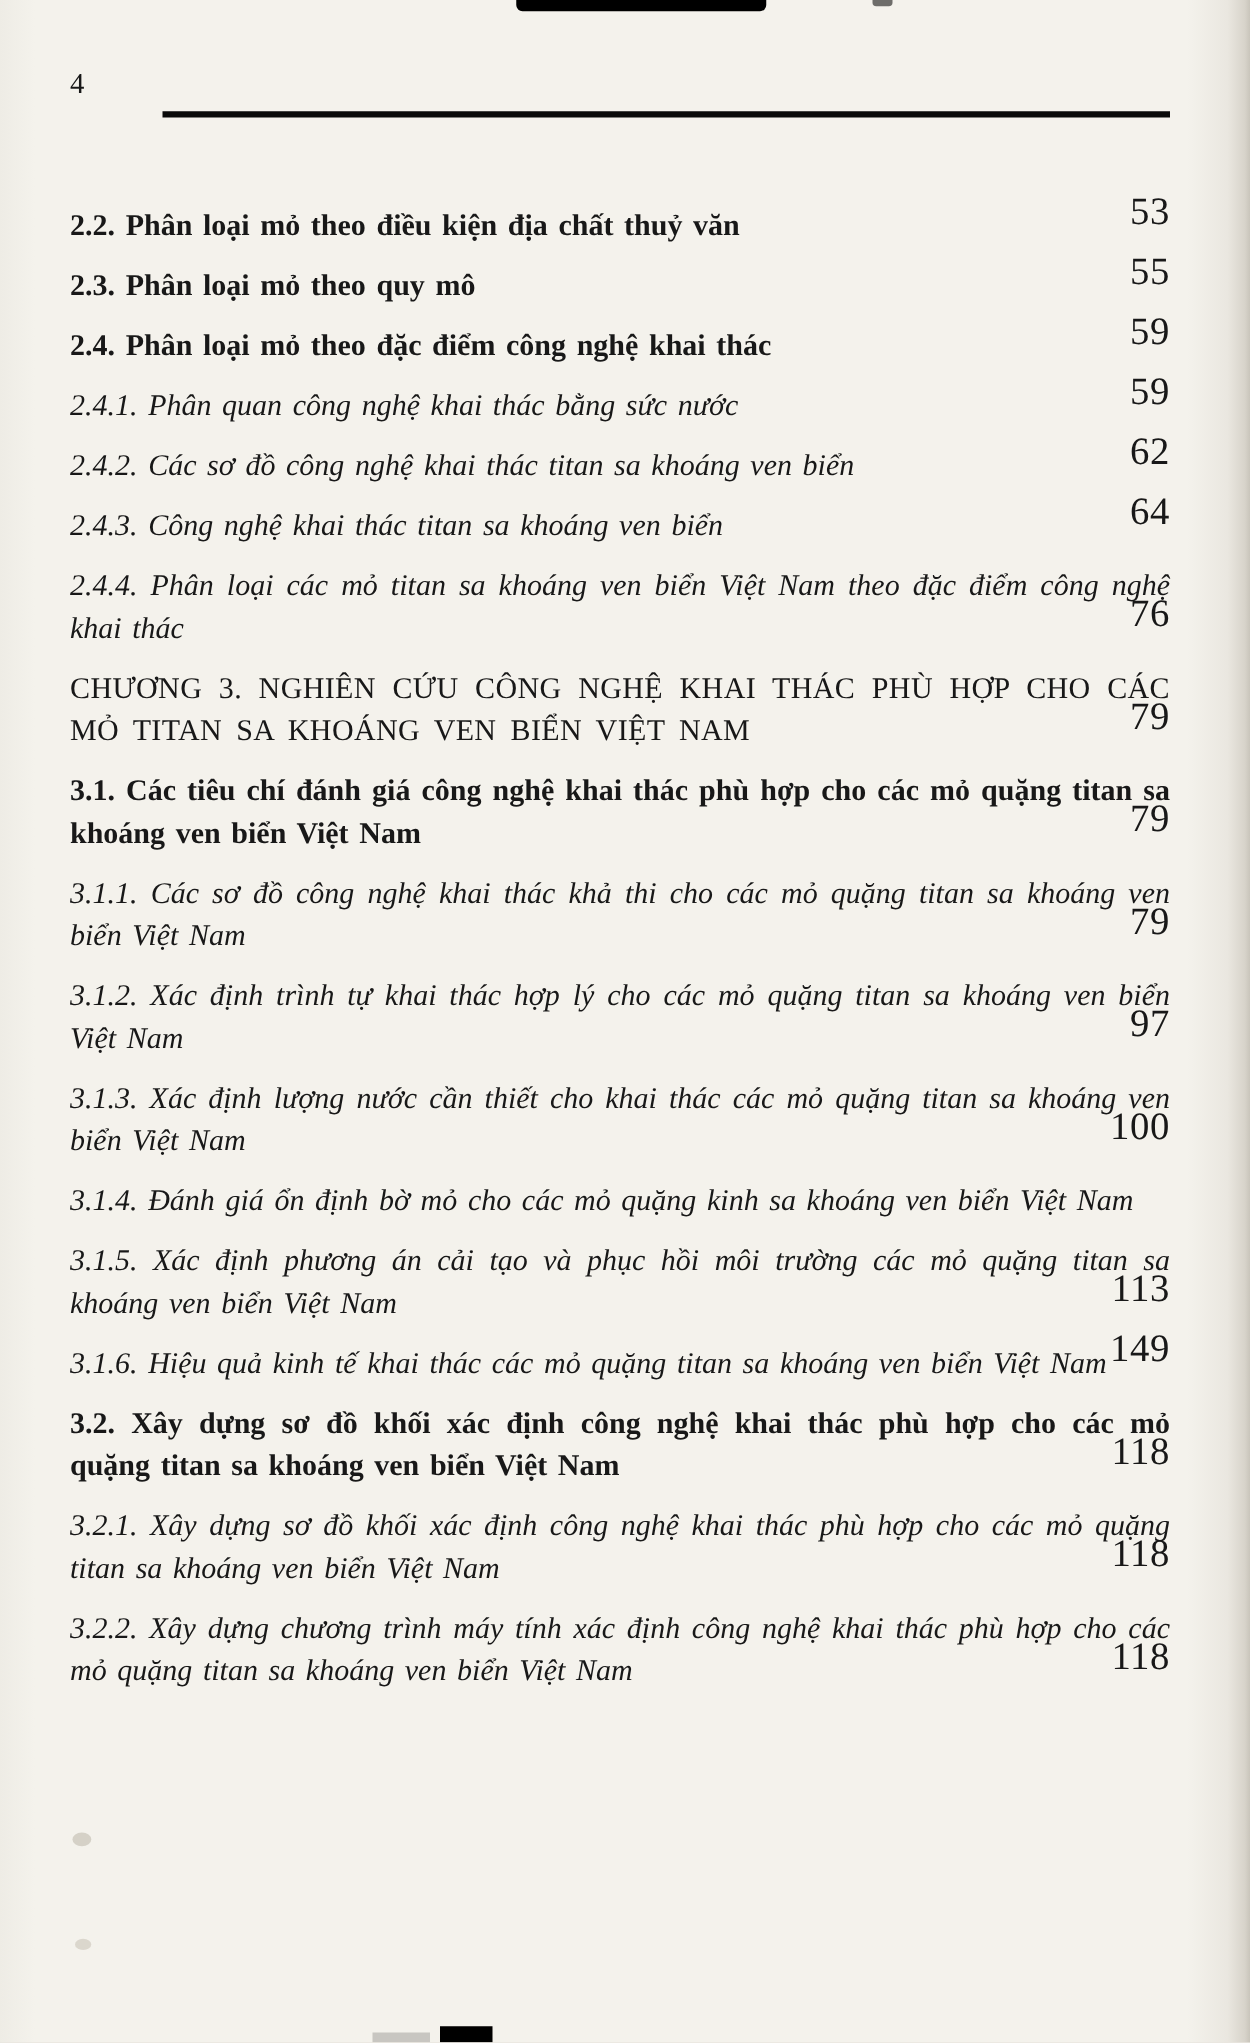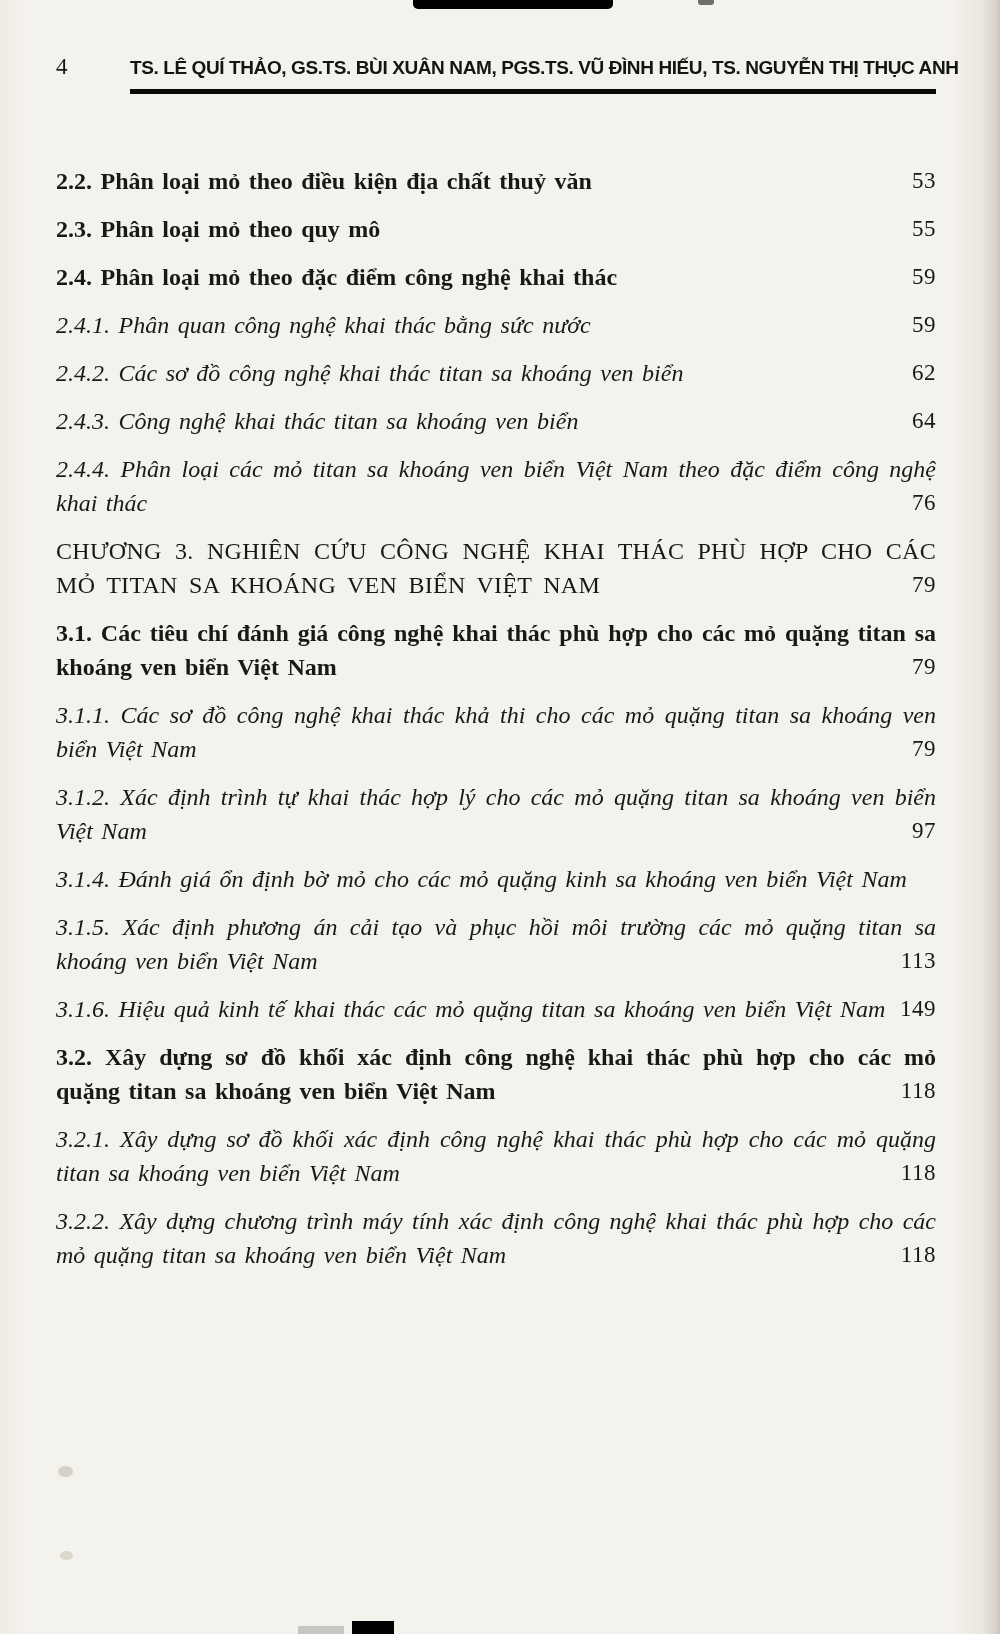--- a/index.html
+++ b/index.html
@@ -60,24 +60,24 @@
     line-height: 34px;
     word-spacing: 2.5px;
   }
   .entry-text {
     display: block;
     text-align: justify;
   }
   .entry-page {
     position: absolute;
     right: 0;
-    bottom: 0;
+    bottom: 12px;
     font-weight: 400;
     font-style: normal;
-    font-size: 23px;
+    font-size: 31px;
     letter-spacing: 0.5px;
   }
   .section    { font-weight: 700; }
   .subsection { font-style: italic; }
   .chapter    { font-weight: 400; letter-spacing: 0.3px; word-spacing: 5px; }
 
   
   .artifact { position: absolute; background: #000; }
   #art-top      { left: 413px; top: 0;      width: 200px; height: 9px; border-radius: 0 0 5px 5px; }
   #art-top2     { left: 698px; top: 0;      width: 16px;  height: 5px; opacity: .55; border-radius: 0 0 3px 3px; }
@@ -95,21 +95,20 @@
   <div class="artifact" id="art-top2"></div>
   <div class="artifact" id="art-bottom"></div>
   <div class="artifact" id="art-bottom2"></div>
   <div class="artifact" id="art-smudge1"></div>
   <div class="artifact" id="art-smudge2"></div>
 
   <div class="content">
 
     <div class="header-row">
       <span class="page-num">4</span>
-      <span class="authors">TS. LÊ QUÍ THẢO, GS.TS. BÙI XUÂN NAM, PGS.TS. VŨ ĐÌNH HIẾU, TS. NGUYỄN THỊ THỤC ANH</span>
     </div>
     <div class="header-rule"></div>
 
     <div class="toc">
   <div class="entry section">
     <span class="entry-text">2.2. Phân loại mỏ theo điều kiện địa chất thuỷ văn</span>
     <span class="entry-page">53</span>
   </div>
 
   <div class="entry section">
@@ -155,20 +154,24 @@
   <div class="entry subsection">
     <span class="entry-text">3.1.1. Các sơ đồ công nghệ khai thác khả thi cho các mỏ quặng titan sa khoáng ven biển Việt Nam</span>
     <span class="entry-page">79</span>
   </div>
 
   <div class="entry subsection">
     <span class="entry-text">3.1.2. Xác định trình tự khai thác hợp lý cho các mỏ quặng titan sa khoáng ven biển Việt Nam</span>
     <span class="entry-page">97</span>
   </div>
 
+  <div class="entry subsection">
+    <span class="entry-text">3.1.3. Xác định lượng nước cần thiết cho khai thác các mỏ quặng titan sa khoáng ven biển Việt Nam</span>
+    <span class="entry-page">100</span>
+  </div>
 
   <div class="entry subsection">
     <span class="entry-text">3.1.4. Đánh giá ổn định bờ mỏ cho các mỏ quặng kinh sa khoáng ven biển Việt Nam</span>
     <span class="entry-page"></span>
   </div>
 
   <div class="entry subsection">
     <span class="entry-text">3.1.5. Xác định phương án cải tạo và phục hồi môi trường các mỏ quặng titan sa khoáng ven biển Việt Nam</span>
     <span class="entry-page">113</span>
   </div>

